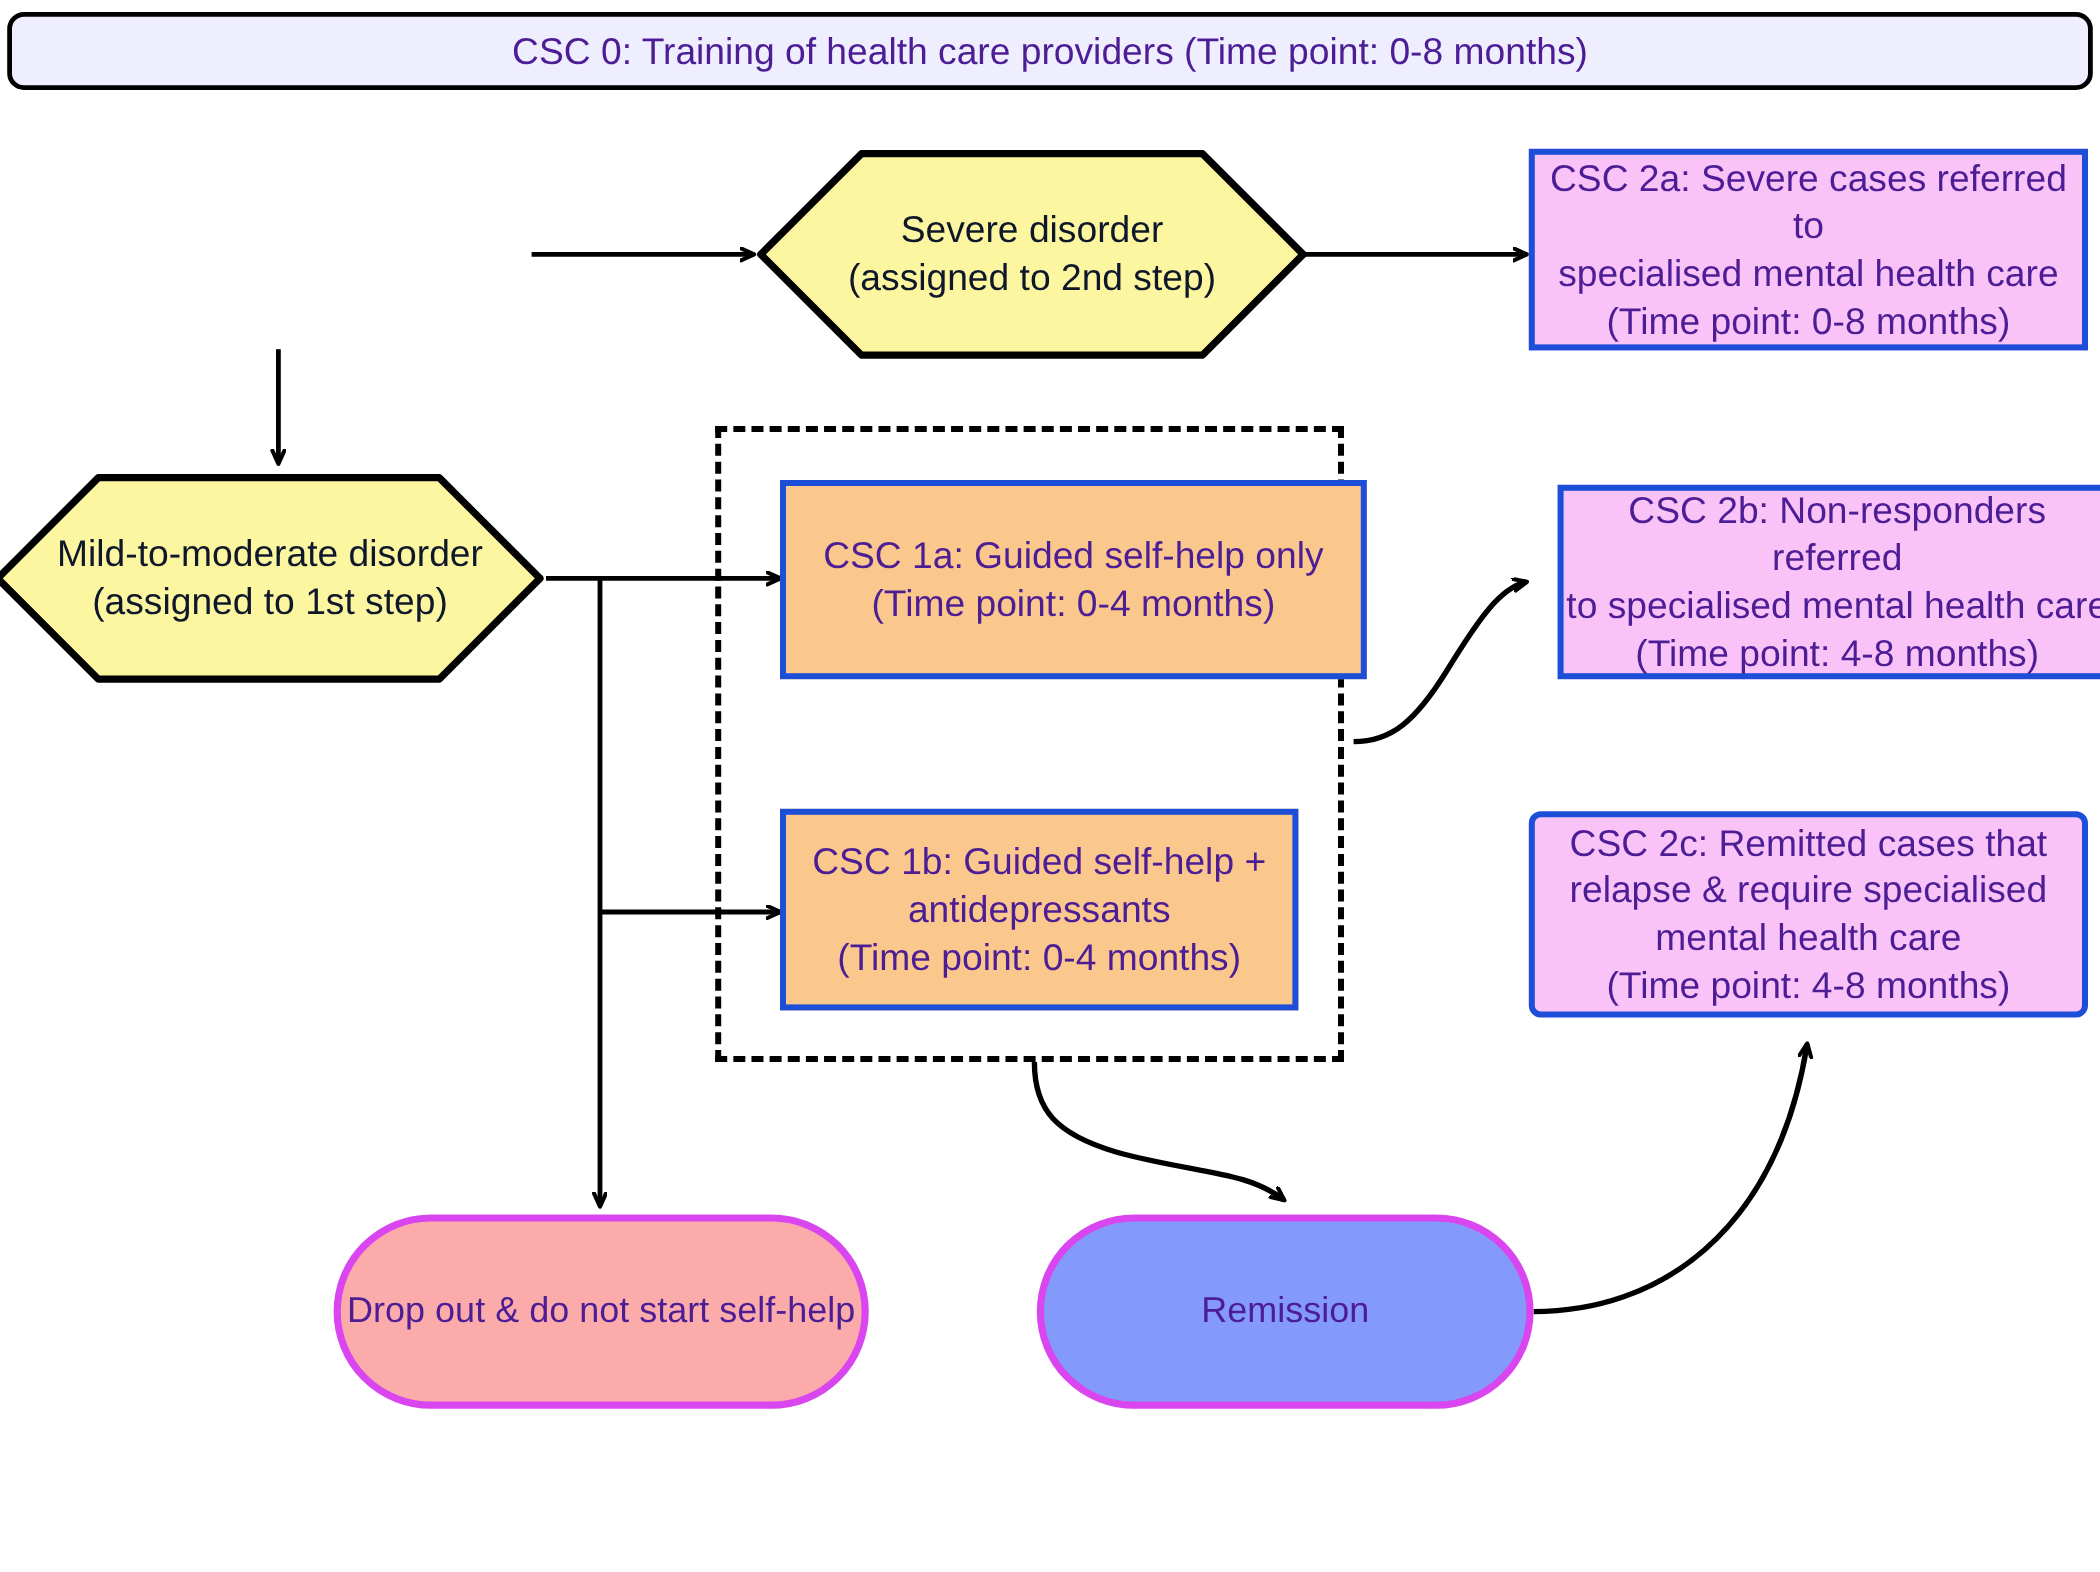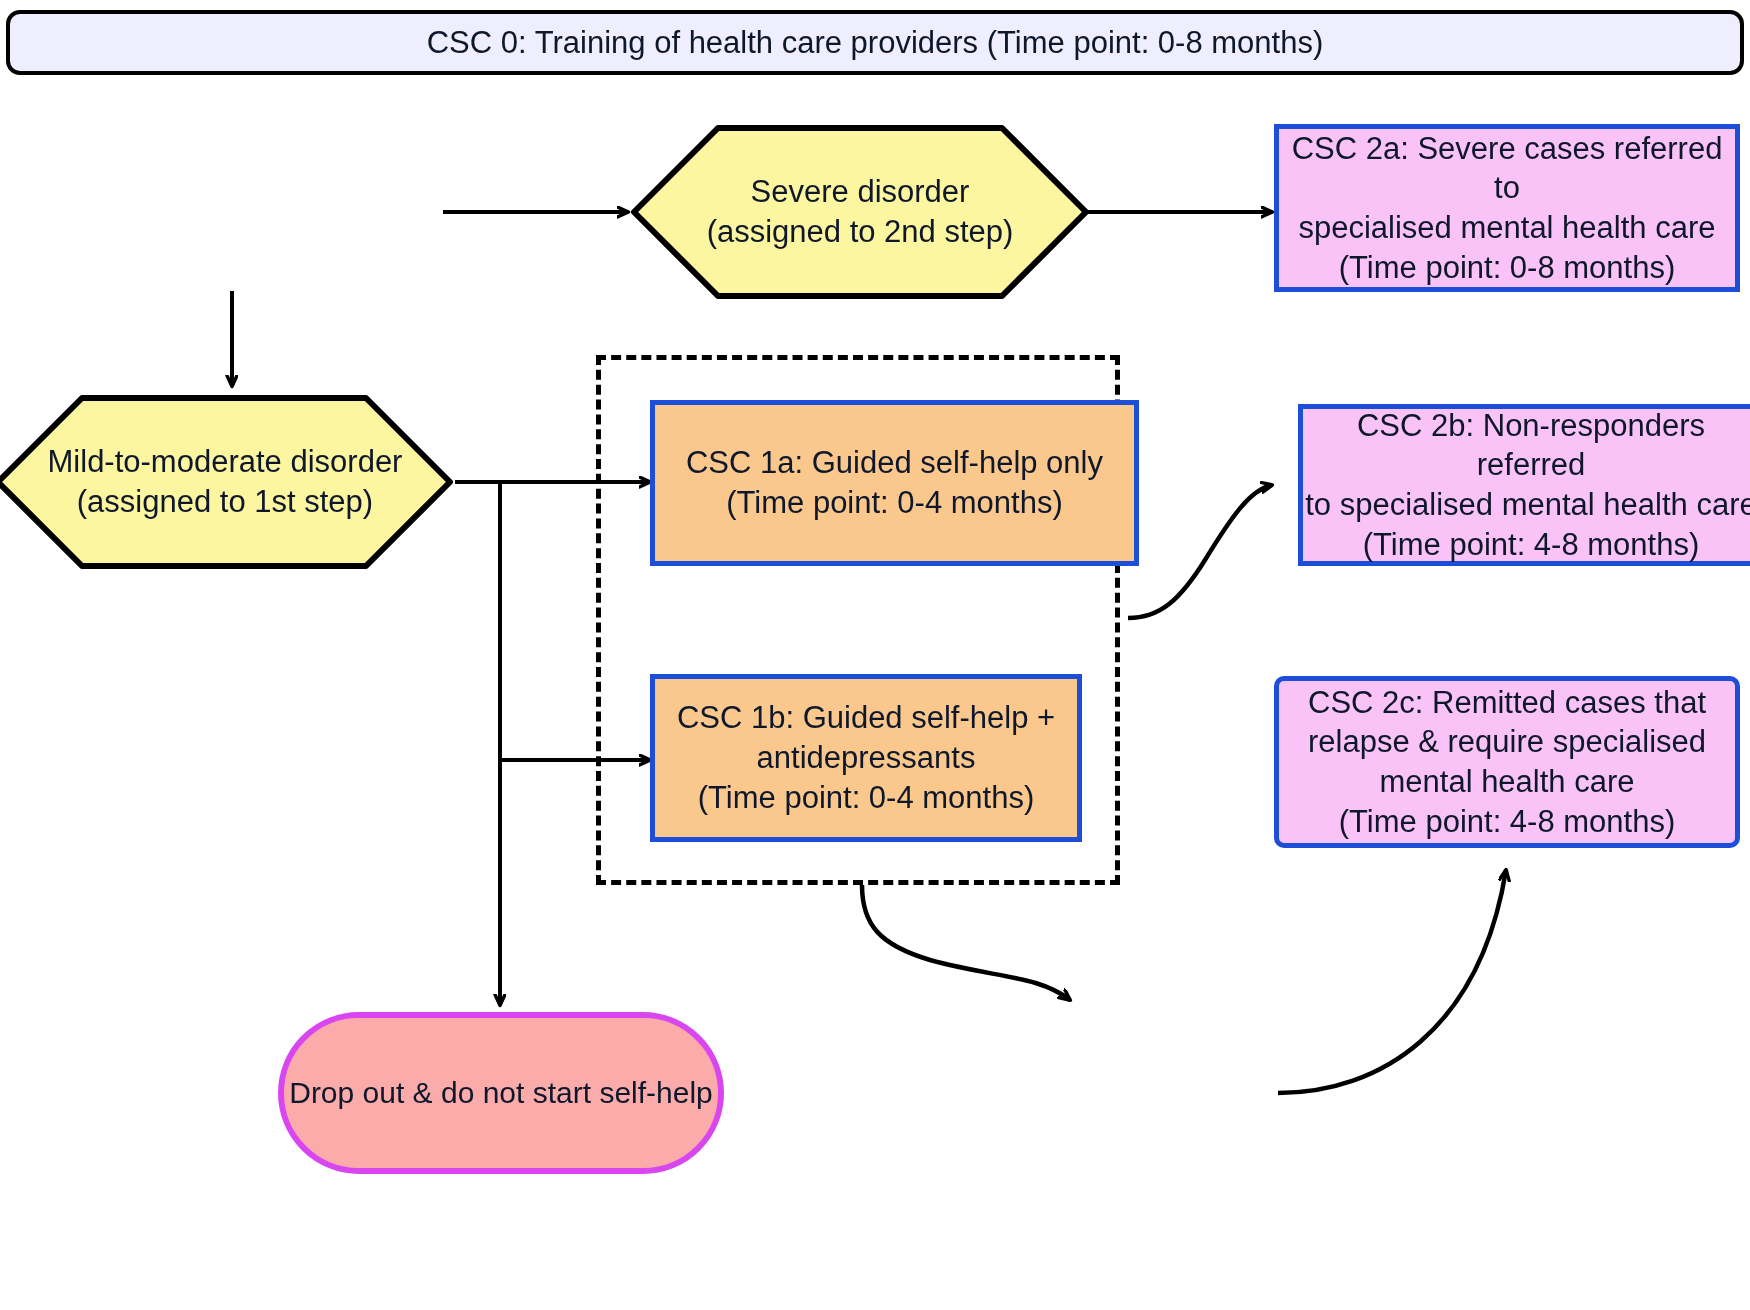--- a/index.html
+++ b/index.html
@@ -15,21 +15,21 @@
     font-family: "Liberation Sans", sans-serif;
     overflow: hidden;
   }
   .node {
     position: absolute;
     box-sizing: border-box;
     display: flex;
     align-items: center;
     justify-content: center;
     text-align: center;
-    color: #0f172a;
+    color: #4c1d95;
     line-height: 1.28;
     white-space: pre-line;
     z-index: 3;
   }
   .banner {
     border: 4px solid #000000;
     border-radius: 14px;
     background: #eeeeff;
     font-size: 31px;
   }
@@ -166,15 +166,18 @@
     <span>CSC 2c: Remitted cases that
 relapse &amp; require specialised
 mental health care
 (Time point: 4-8 months)</span>
   </div>
 
   <div class="node stadium" style="left:278px; top:1012px; width:446px; height:162px; background:#fcabab;">
     <span>Drop out &amp; do not start self-help</span>
   </div>
 
+  <div class="node stadium" style="left:864px; top:1012px; width:414px; height:162px; background:#839afa;">
+    <span>Remission</span>
+  </div>
 
 
 </div>
 
 </body></html>

